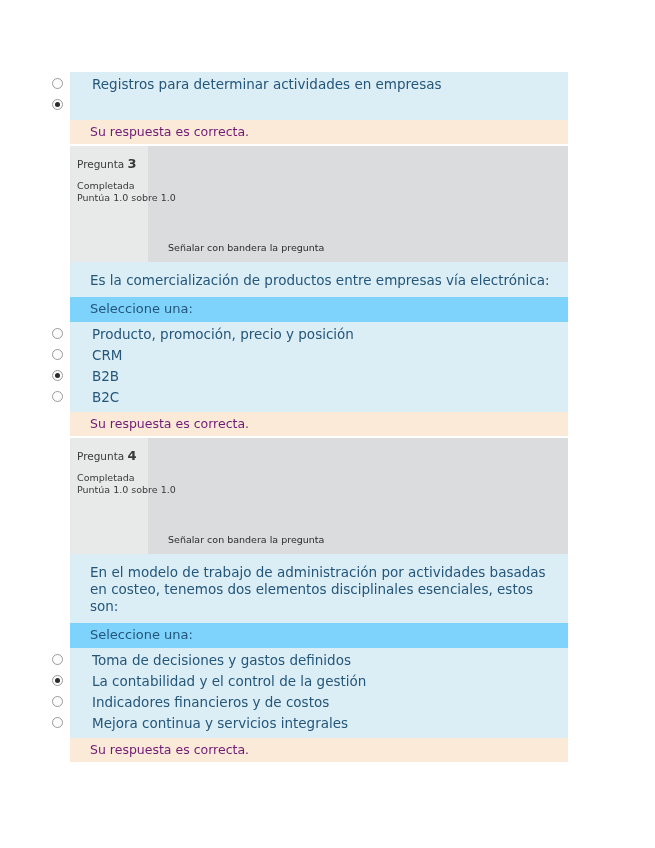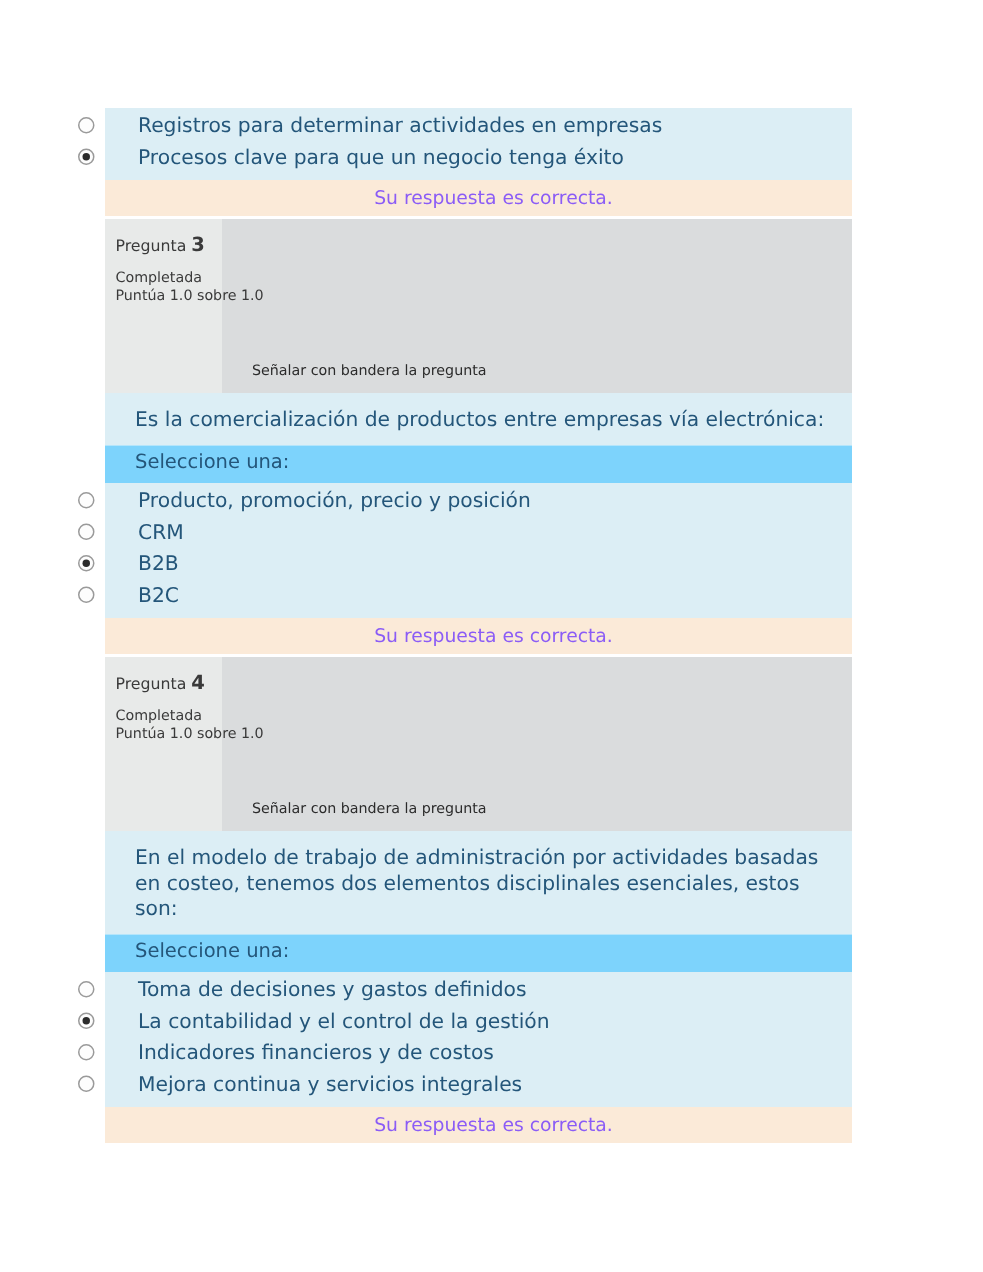--- a/index.html
+++ b/index.html
@@ -57,25 +57,24 @@
     font-size: 13.5px;
     color: #24567a;
     padding-left: 22px;
     line-height: 20px;
     white-space: nowrap;
   }
 
   
   .feedback {
     background: #fbead8;
-    color: #8b5cf6;
+    color: #701a75;
     font-size: 12.5px;
     padding: 4px 0 5px 20px;
     line-height: 15px;
-    text-align: center;
   }
 
   
   .qblock {
     background: #dadcdd;
     height: 116px;
     position: relative;
     margin-top: 2px;
   }
   .qinfo {
@@ -137,21 +136,20 @@
 
 <div class="page">
 
   <div class="options">
     <div class="opt">
       <span class="radio"></span>
       <span class="opt-label">Registros para determinar actividades en empresas</span>
     </div>
     <div class="opt">
       <span class="radio sel"></span>
-      <span class="opt-label">Procesos clave para que un negocio tenga éxito</span>
     </div>
   </div>
   <div class="feedback">Su respuesta es correcta.</div>
 
   <div class="qblock">
     <div class="qinfo">
       <div class="qinfo-inner">
         <div class="q-num">
           <span>Pregunta</span>
           <b>3</b>

